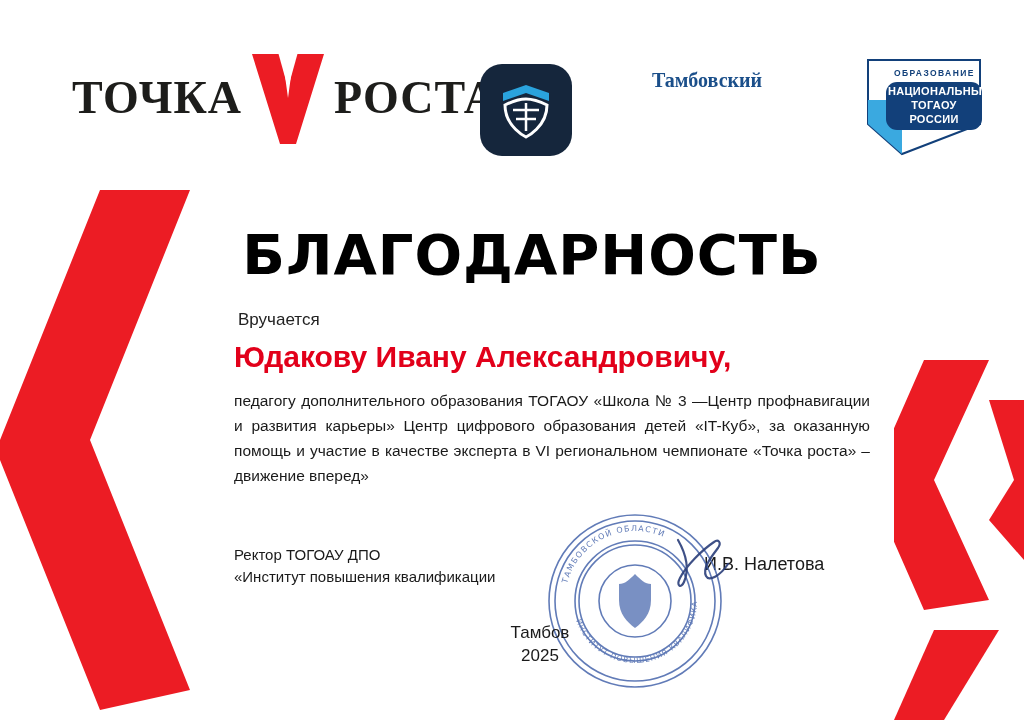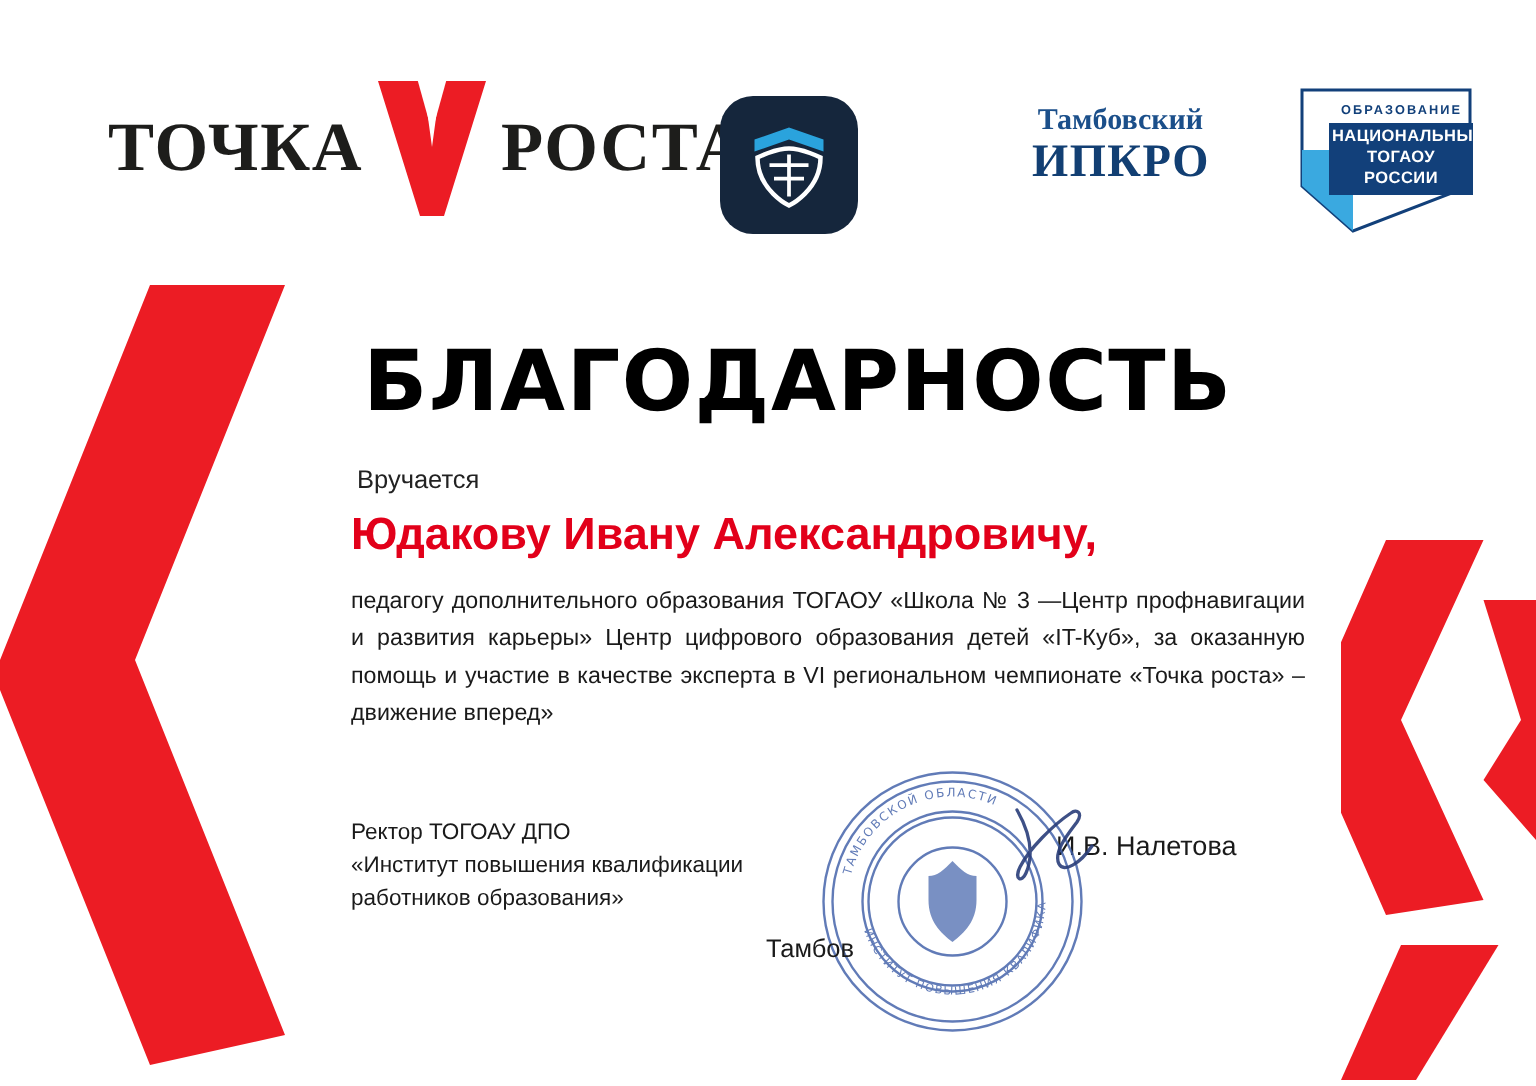--- a/index.html
+++ b/index.html
@@ -92,21 +92,20 @@
   .ipkro-text {
     position: absolute;
     left: 38px;
     top: 8px;
     color: #1b4f8a;
     font-family: "Liberation Serif", serif;
     font-weight: bold;
     line-height: 1.05;
     text-align: center;
     width: 118px;
-    margin-left: 40px;
   }
   .ipkro-text .l1 { font-size: 20px; color:#1b4f8a;}
   .ipkro-text .l2 { font-size: 31px; color:#123f73; letter-spacing:1px;}
 
   
   .npr {
     position: absolute;
     left: 862px;
     top: 10px;
     width: 124px;
@@ -127,20 +126,21 @@
     top: 28px;
     width: 92px;
     background: #12407a;
     color: #fff;
     font-weight: bold;
     font-size: 11px;
     line-height: 1.25;
     text-align: center;
     padding: 3px 2px 4px;
     letter-spacing: .3px;
+    border-radius: 11px;
   }
 
   
   .title {
     position: absolute;
     left: 0;
     top: 222px;
     width: 1024px;
     text-align: center;
     font-family: "DejaVu Sans", sans-serif;
@@ -265,21 +265,20 @@
       <line x1="31" y1="24" x2="31" y2="52" stroke="#ffffff" stroke-width="2.5"></line>
       <line x1="18" y1="31" x2="44" y2="31" stroke="#ffffff" stroke-width="2.5"></line>
       <line x1="21" y1="40" x2="41" y2="40" stroke="#ffffff" stroke-width="2.5"></line>
     </svg>
   </div>
 
   <div class="ipkro">
 
     <div class="ipkro-text">
       <div class="l1">Тамбовский</div>
-      <div class="l2">ИПКРО</div>
     </div>
   </div>
 
   <div class="npr">
     <svg width="124" height="112" viewBox="0 0 124 112" xmlns="http://www.w3.org/2000/svg">
       <polygon points="6,6 118,6 118,70 40,100 6,70" fill="none" stroke="#12407a" stroke-width="2"></polygon>
       <polygon points="6,46 40,46 40,100 6,70" fill="#3aa9e0"></polygon>
     </svg>
     <div class="npr-obr">ОБРАЗОВАНИЕ</div>
     <div class="npr-band">
@@ -294,21 +293,20 @@
 
 <div class="awarded-label">Вручается</div>
 
 <div class="recipient">Юдакову Ивану Александровичу,</div>
 
 <div class="body-text">педагогу дополнительного образования ТОГАОУ «Школа № 3 —Центр профнавигации и развития карьеры» Центр цифрового образования детей «IT-Куб», за оказанную помощь и участие в качестве эксперта в VI региональном чемпионате «Точка роста» – движение вперед»</div>
 
 <div class="signer-block">
   <div>Ректор ТОГОАУ ДПО</div>
   <div>«Институт повышения квалификации</div>
-  <div>работников образования»</div>
 </div>
 
 <div class="signer-name">И.В. Налетова</div>
 
 <div class="stamp">
   <svg width="178" height="178" viewBox="0 0 178 178" xmlns="http://www.w3.org/2000/svg">
     <g fill="none" stroke="#3f5fa8" stroke-width="1.6">
       <circle cx="89" cy="89" r="86"></circle>
       <circle cx="89" cy="89" r="80"></circle>
       <circle cx="89" cy="89" r="60"></circle>
@@ -335,13 +333,14 @@
 </div>
 
 <div class="signature">
   <svg width="70" height="60" viewBox="0 0 70 60" xmlns="http://www.w3.org/2000/svg">
     <path d="M6 6 C14 20, 18 34, 12 48 C9 55, 4 52, 8 44 C14 32, 30 16, 42 8 C46 5, 50 8, 46 14 C40 22, 30 34, 34 42 C37 48, 48 42, 56 30" fill="none" stroke="#2a3e7a" stroke-width="2.2" stroke-linecap="round"></path>
   </svg>
 </div>
 
 <div class="place-year">
   <div>Тамбов</div>
+  <div>2025</div>
 </div>
 
 </body></html>

